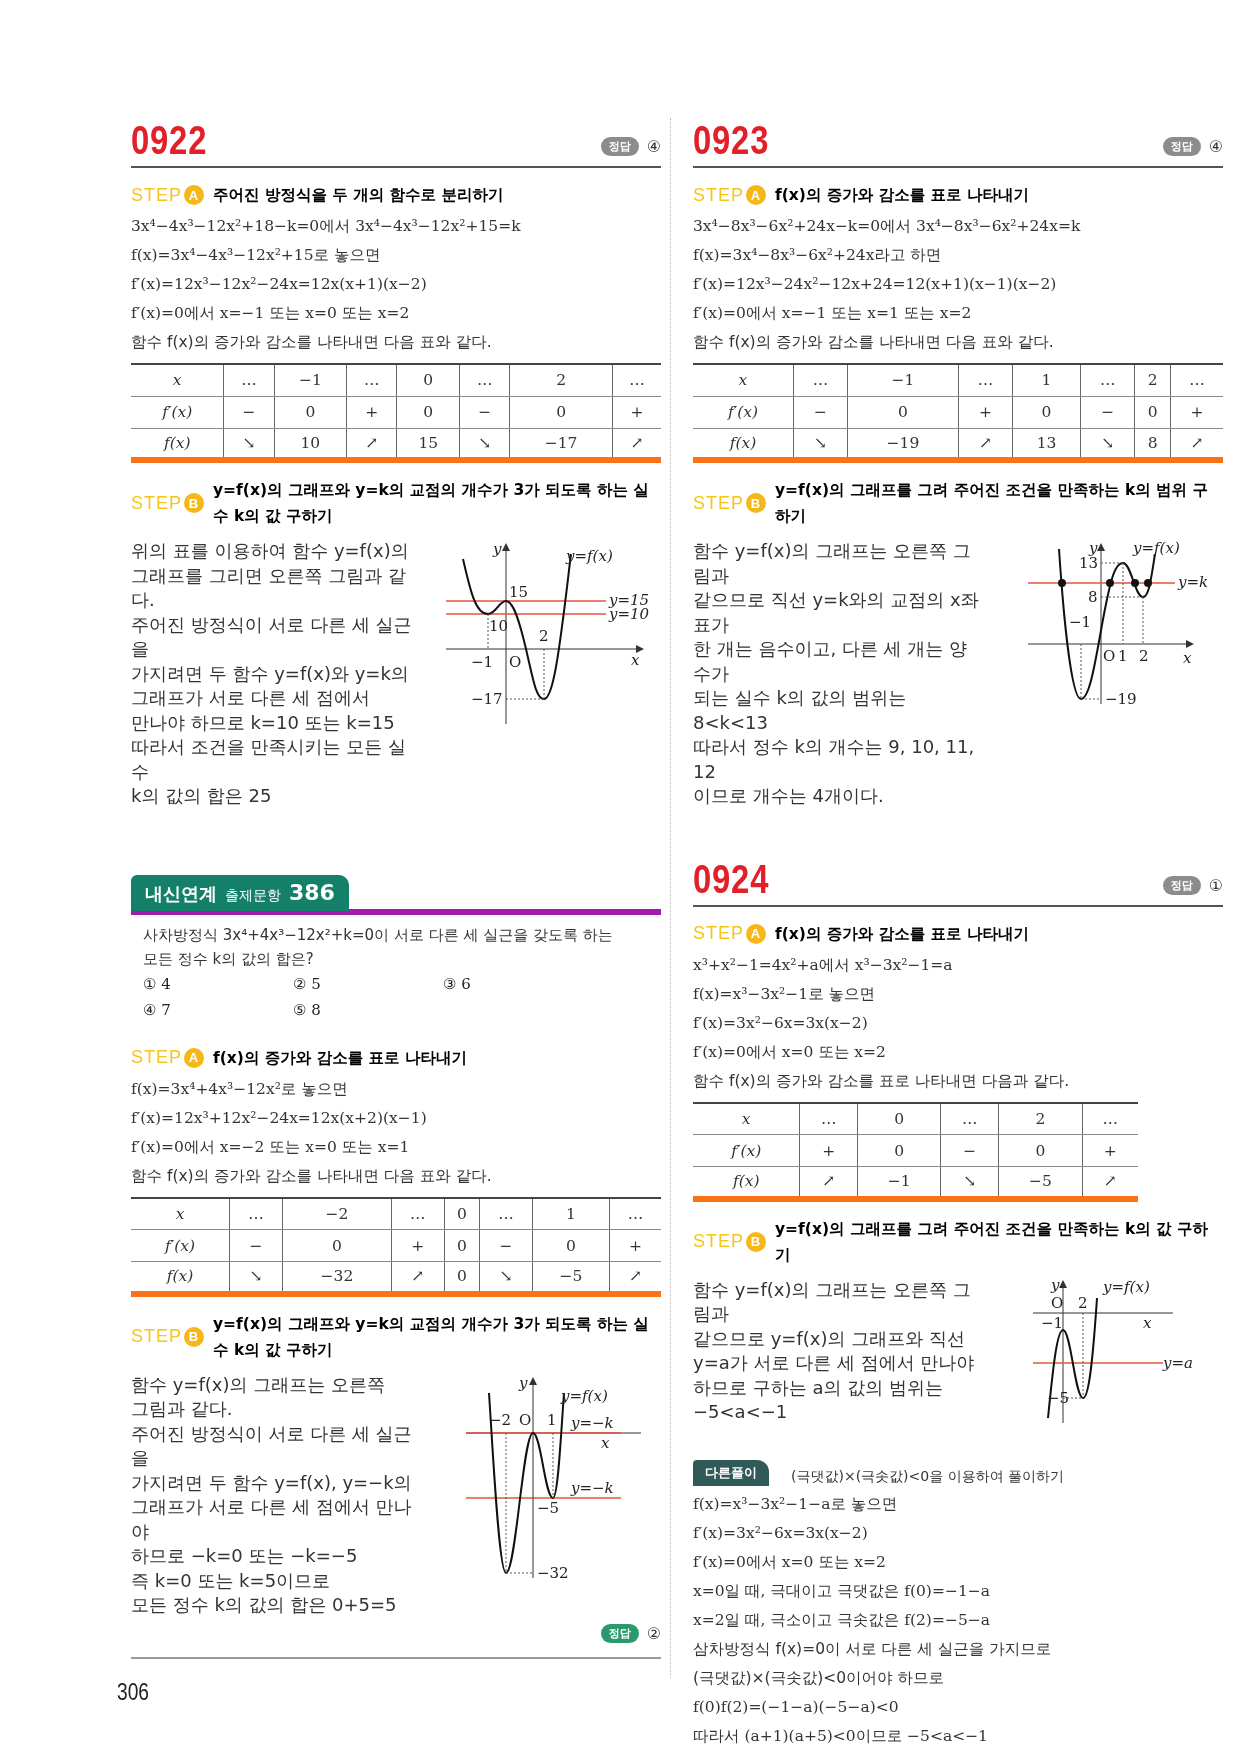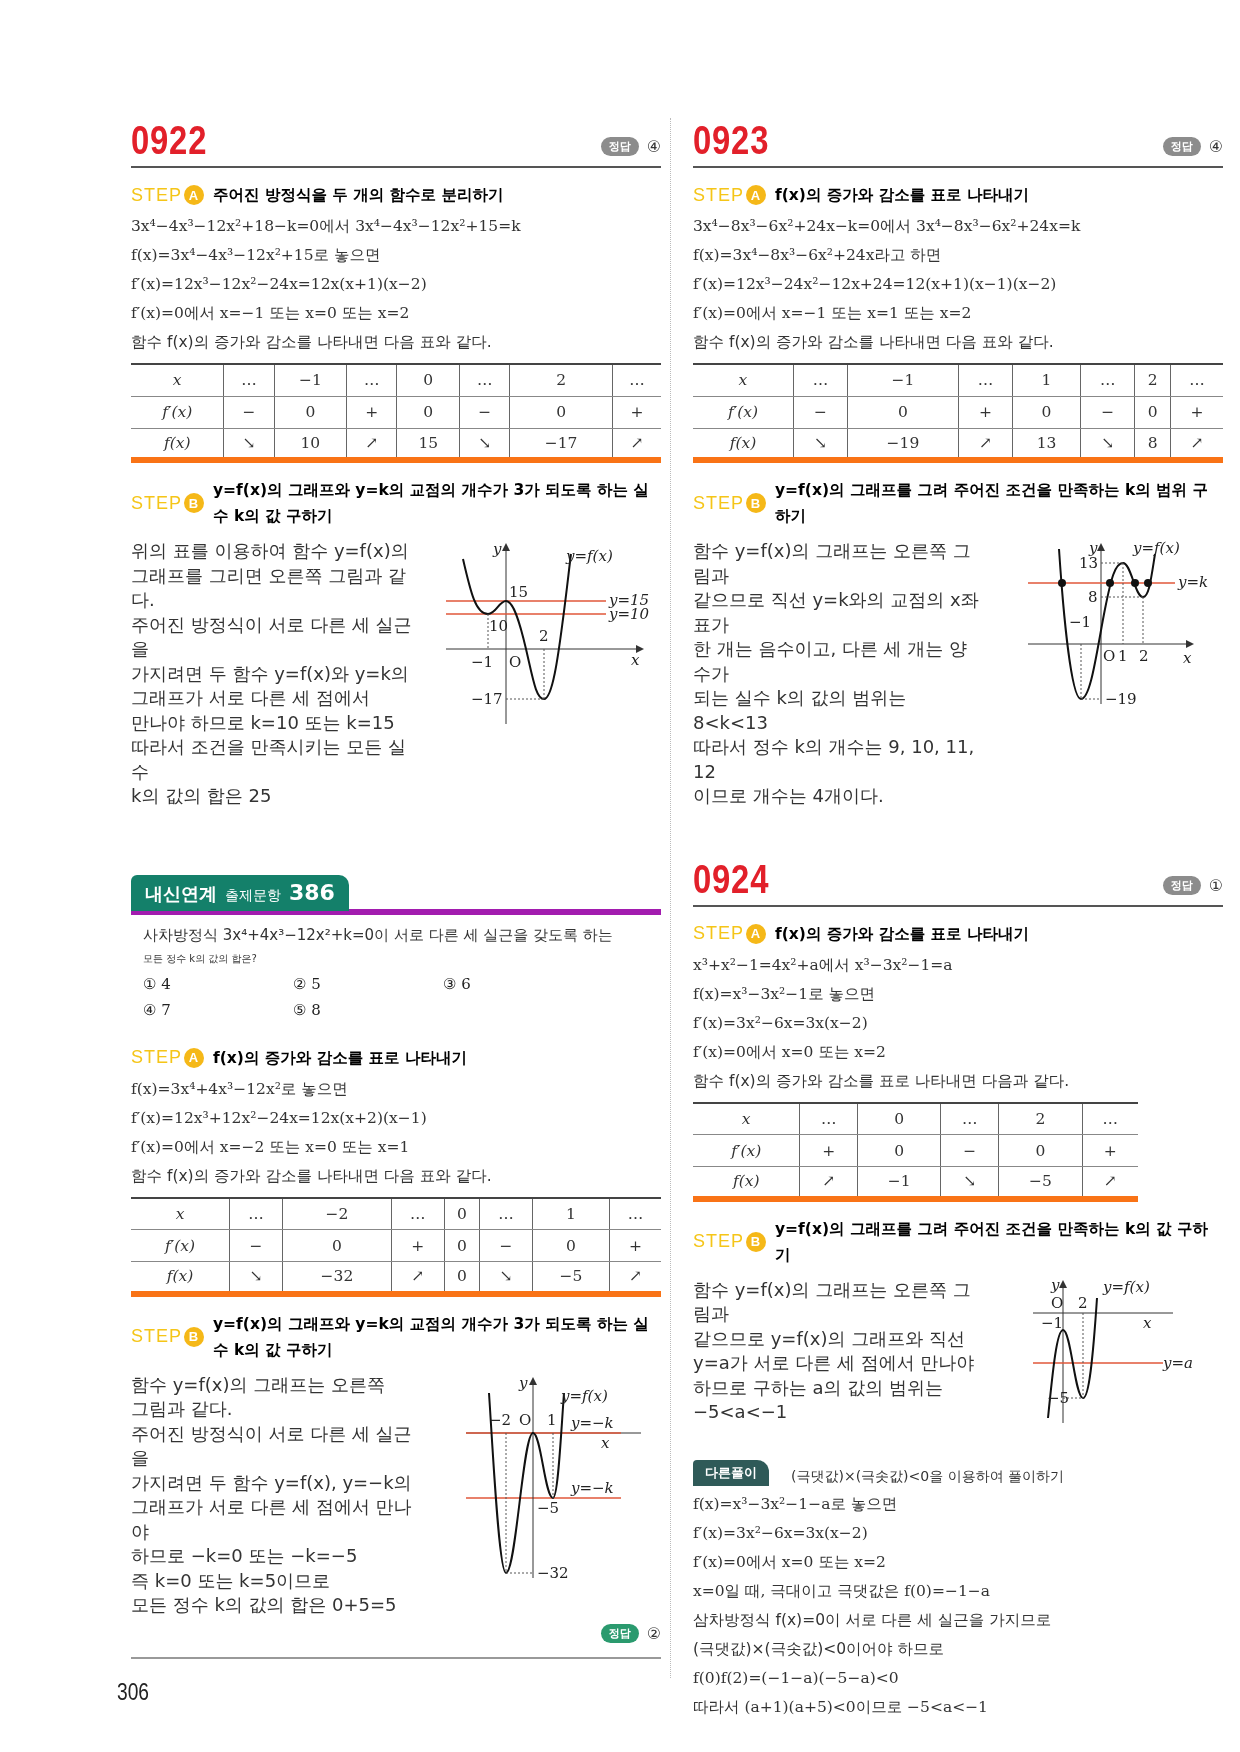--- a/index.html
+++ b/index.html
@@ -151,21 +151,21 @@
 
   <div class="naesin">
     <div class="naesin-tab">
       <span>내신연계</span>
       <span class="small">출제문항</span>
       <span class="num">386</span>
     </div>
   </div>
   <div class="q">
     <div class="line sans" style="font-size:15px;line-height:24px">사차방정식 3x⁴+4x³−12x²+k=0이 서로 다른 세 실근을 갖도록 하는</div>
-    <div class="line sans" style="font-size:10px;line-height:24px">모든 정수 k의 값의 합은?</div>
+    <div class="line sans" style="font-size:15px;line-height:24px">모든 정수 k의 값의 합은?</div>
   </div>
   <div class="choices">
     <span>① 4</span>
     <span>② 5</span>
     <span>③ 6</span>
     <span>④ 7</span>
     <span>⑤ 8</span>
   </div>
   <div class="step" style="margin-top:22px">
     <span class="step-tag">
@@ -452,20 +452,21 @@
     </div>
     <div class="alt">
       <span class="alt-badge">다른풀이</span>
       <span class="alt-title">(극댓값)×(극솟값)&lt;0을 이용하여 풀이하기</span>
     </div>
     <div style="margin-top:4px">
       <div class="line">f(x)=x³−3x²−1−a로 놓으면</div>
       <div class="line">f′(x)=3x²−6x=3x(x−2)</div>
       <div class="line">f′(x)=0에서 x=0 또는 x=2</div>
       <div class="line">x=0일 때, 극대이고 극댓값은 f(0)=−1−a</div>
+      <div class="line">x=2일 때, 극소이고 극솟값은 f(2)=−5−a</div>
       <div class="line sans">삼차방정식 f(x)=0이 서로 다른 세 실근을 가지므로</div>
       <div class="line sans">(극댓값)×(극솟값)&lt;0이어야 하므로</div>
       <div class="line">f(0)f(2)=(−1−a)(−5−a)&lt;0</div>
       <div class="line">따라서 (a+1)(a+5)&lt;0이므로 −5&lt;a&lt;−1</div>
     </div>
   </div>
 </div>
 
 <div class="page-num">306</div>
 

